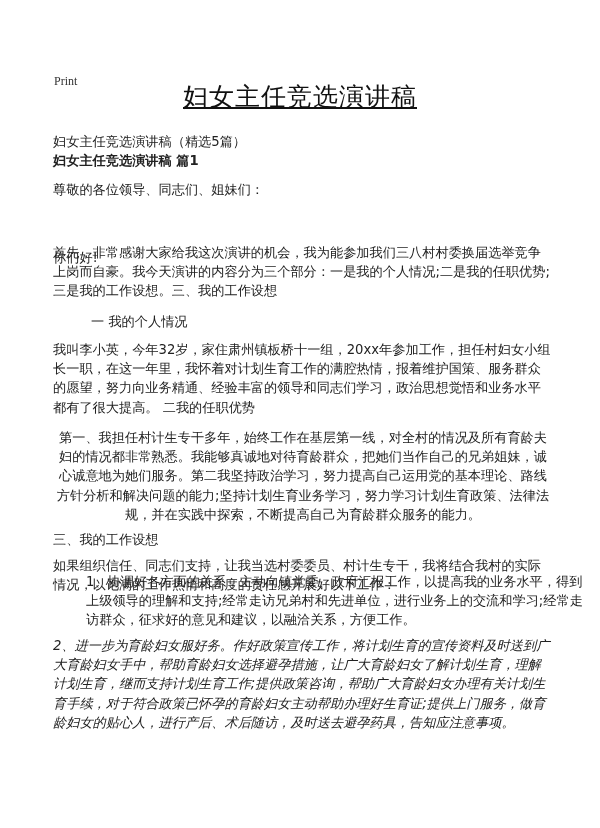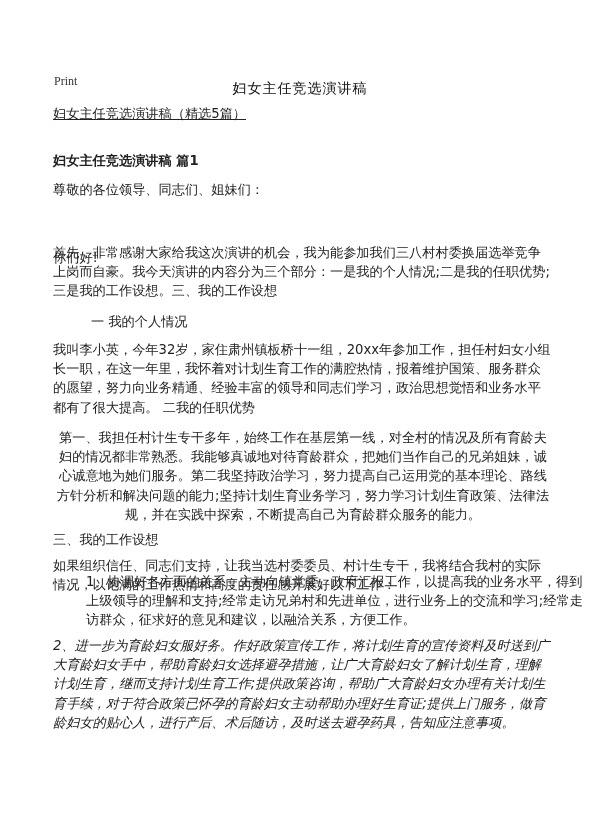--- a/index.html
+++ b/index.html
@@ -1,32 +1,32 @@
 <!DOCTYPE html>
 <html><head>
 <meta charset="utf-8">
 <style>
   html, body { margin:0; padding:0; background:#ffffff; }
   body { width:600px; height:828px; position:relative; overflow:hidden;
          font-family: "DejaVu Sans", "Liberation Sans", sans-serif; color:#222; }
   .print { position:absolute; left:54px; top:46px; font-family:"Liberation Serif","DejaVu Serif",serif;
            font-size:12px; color:#333;margin-top:28px; }
-  .title { position:absolute; left:0; width:600px; top:80px; text-align:center; font-size:14px;
-           color:#111; letter-spacing:1px; }
+  .title { position:absolute; left:0; width:600px; top:80px; text-align:center; font-size:25px;
+           color:#111; letter-spacing:1px;text-decoration:underline; }
   .block { position:absolute; left:53px; width:500px; font-size:13.2px; line-height:19.2px; color:#222; }
   .bold { font-weight:bold; }
 </style>
 </head>
 <body>
 
 <div class="print">Print</div>
 
 <div class="title">妇女主任竞选演讲稿</div>
 
-<div class="block" style="top:104px;text-decoration:underline;">妇女主任竞选演讲稿（精选5篇）</div>
+<div class="block" style="top:132px;">妇女主任竞选演讲稿（精选5篇）</div>
 
 <div class="block bold" style="top:151px;">妇女主任竞选演讲稿 篇1</div>
 
 <div class="block" style="top:180px;">尊敬的各位领导、同志们、姐妹们：</div>
 
 <div class="block" style="top:210px;margin-top:38px;">你们好!</div>
 
 <div class="block" style="top:243px;">首先，非常感谢大家给我这次演讲的机会，我为能参加我们三八村村委换届选举竞争上岗而自豪。我今天演讲的内容分为三个部分：一是我的个人情况;二是我的任职优势;三是我的工作设想。三、我的工作设想</div>
 
 <div class="block" style="top:312px;margin-left:38px;">一 我的个人情况</div>

